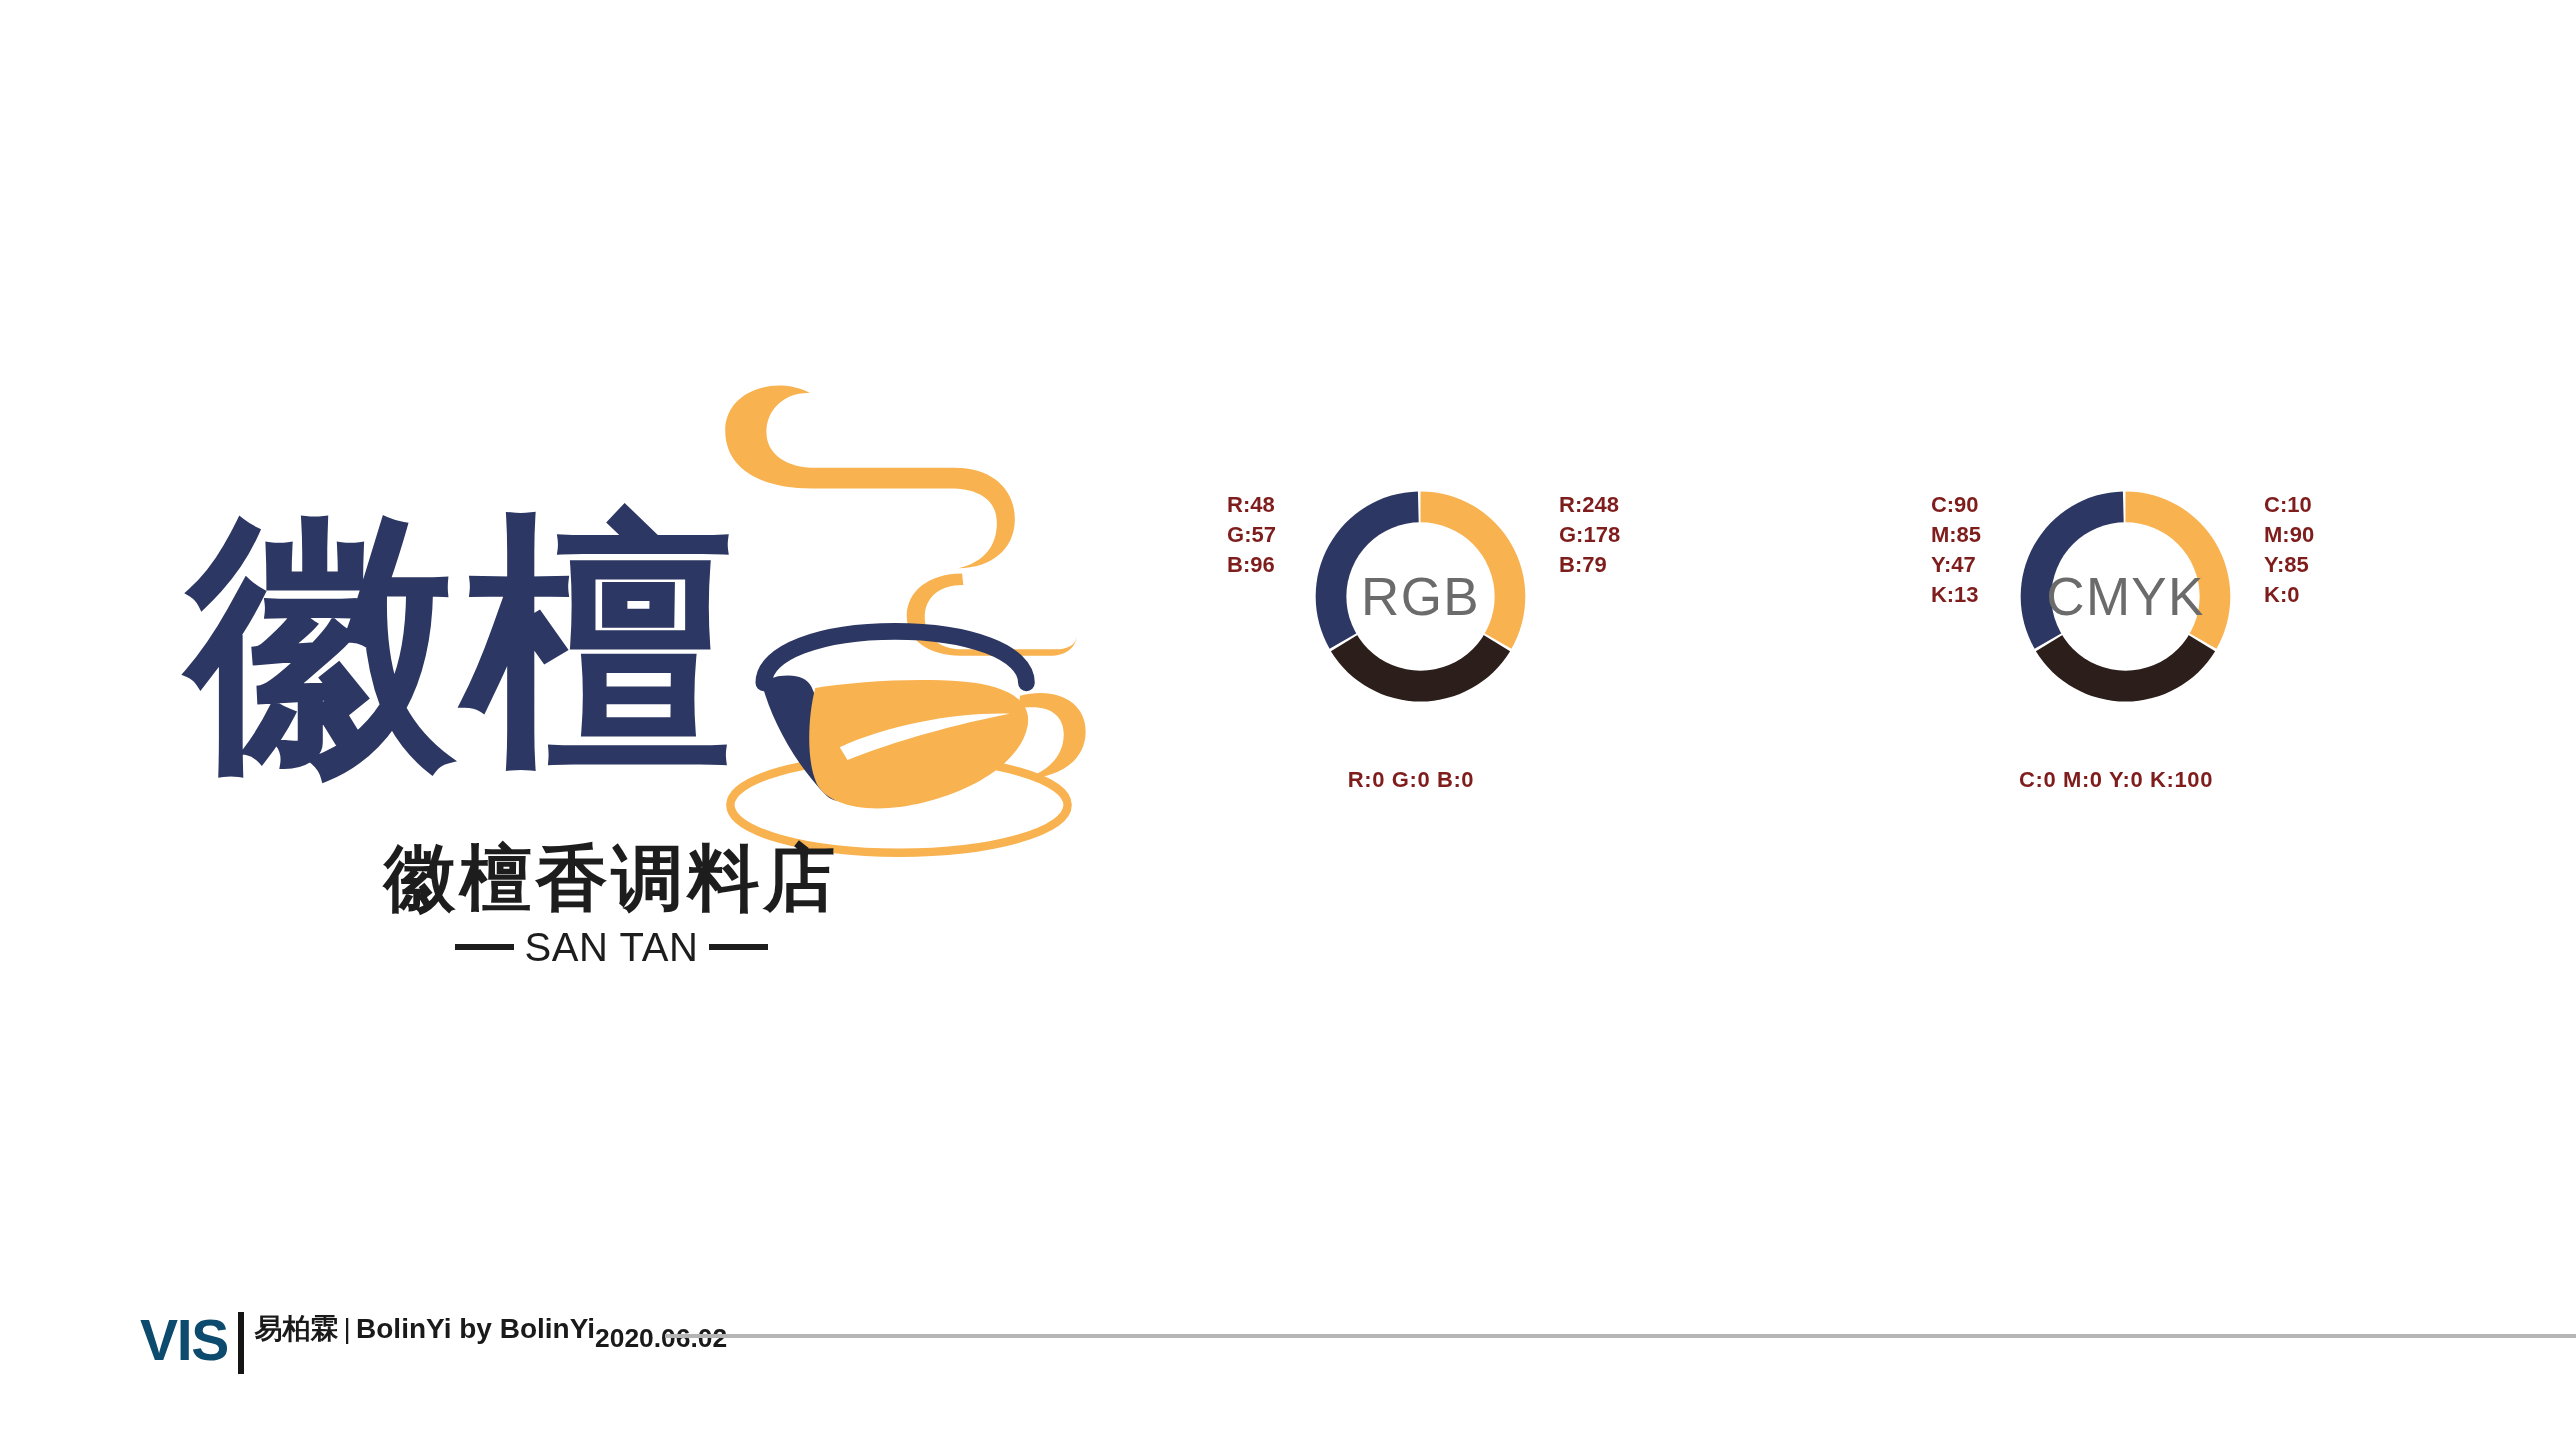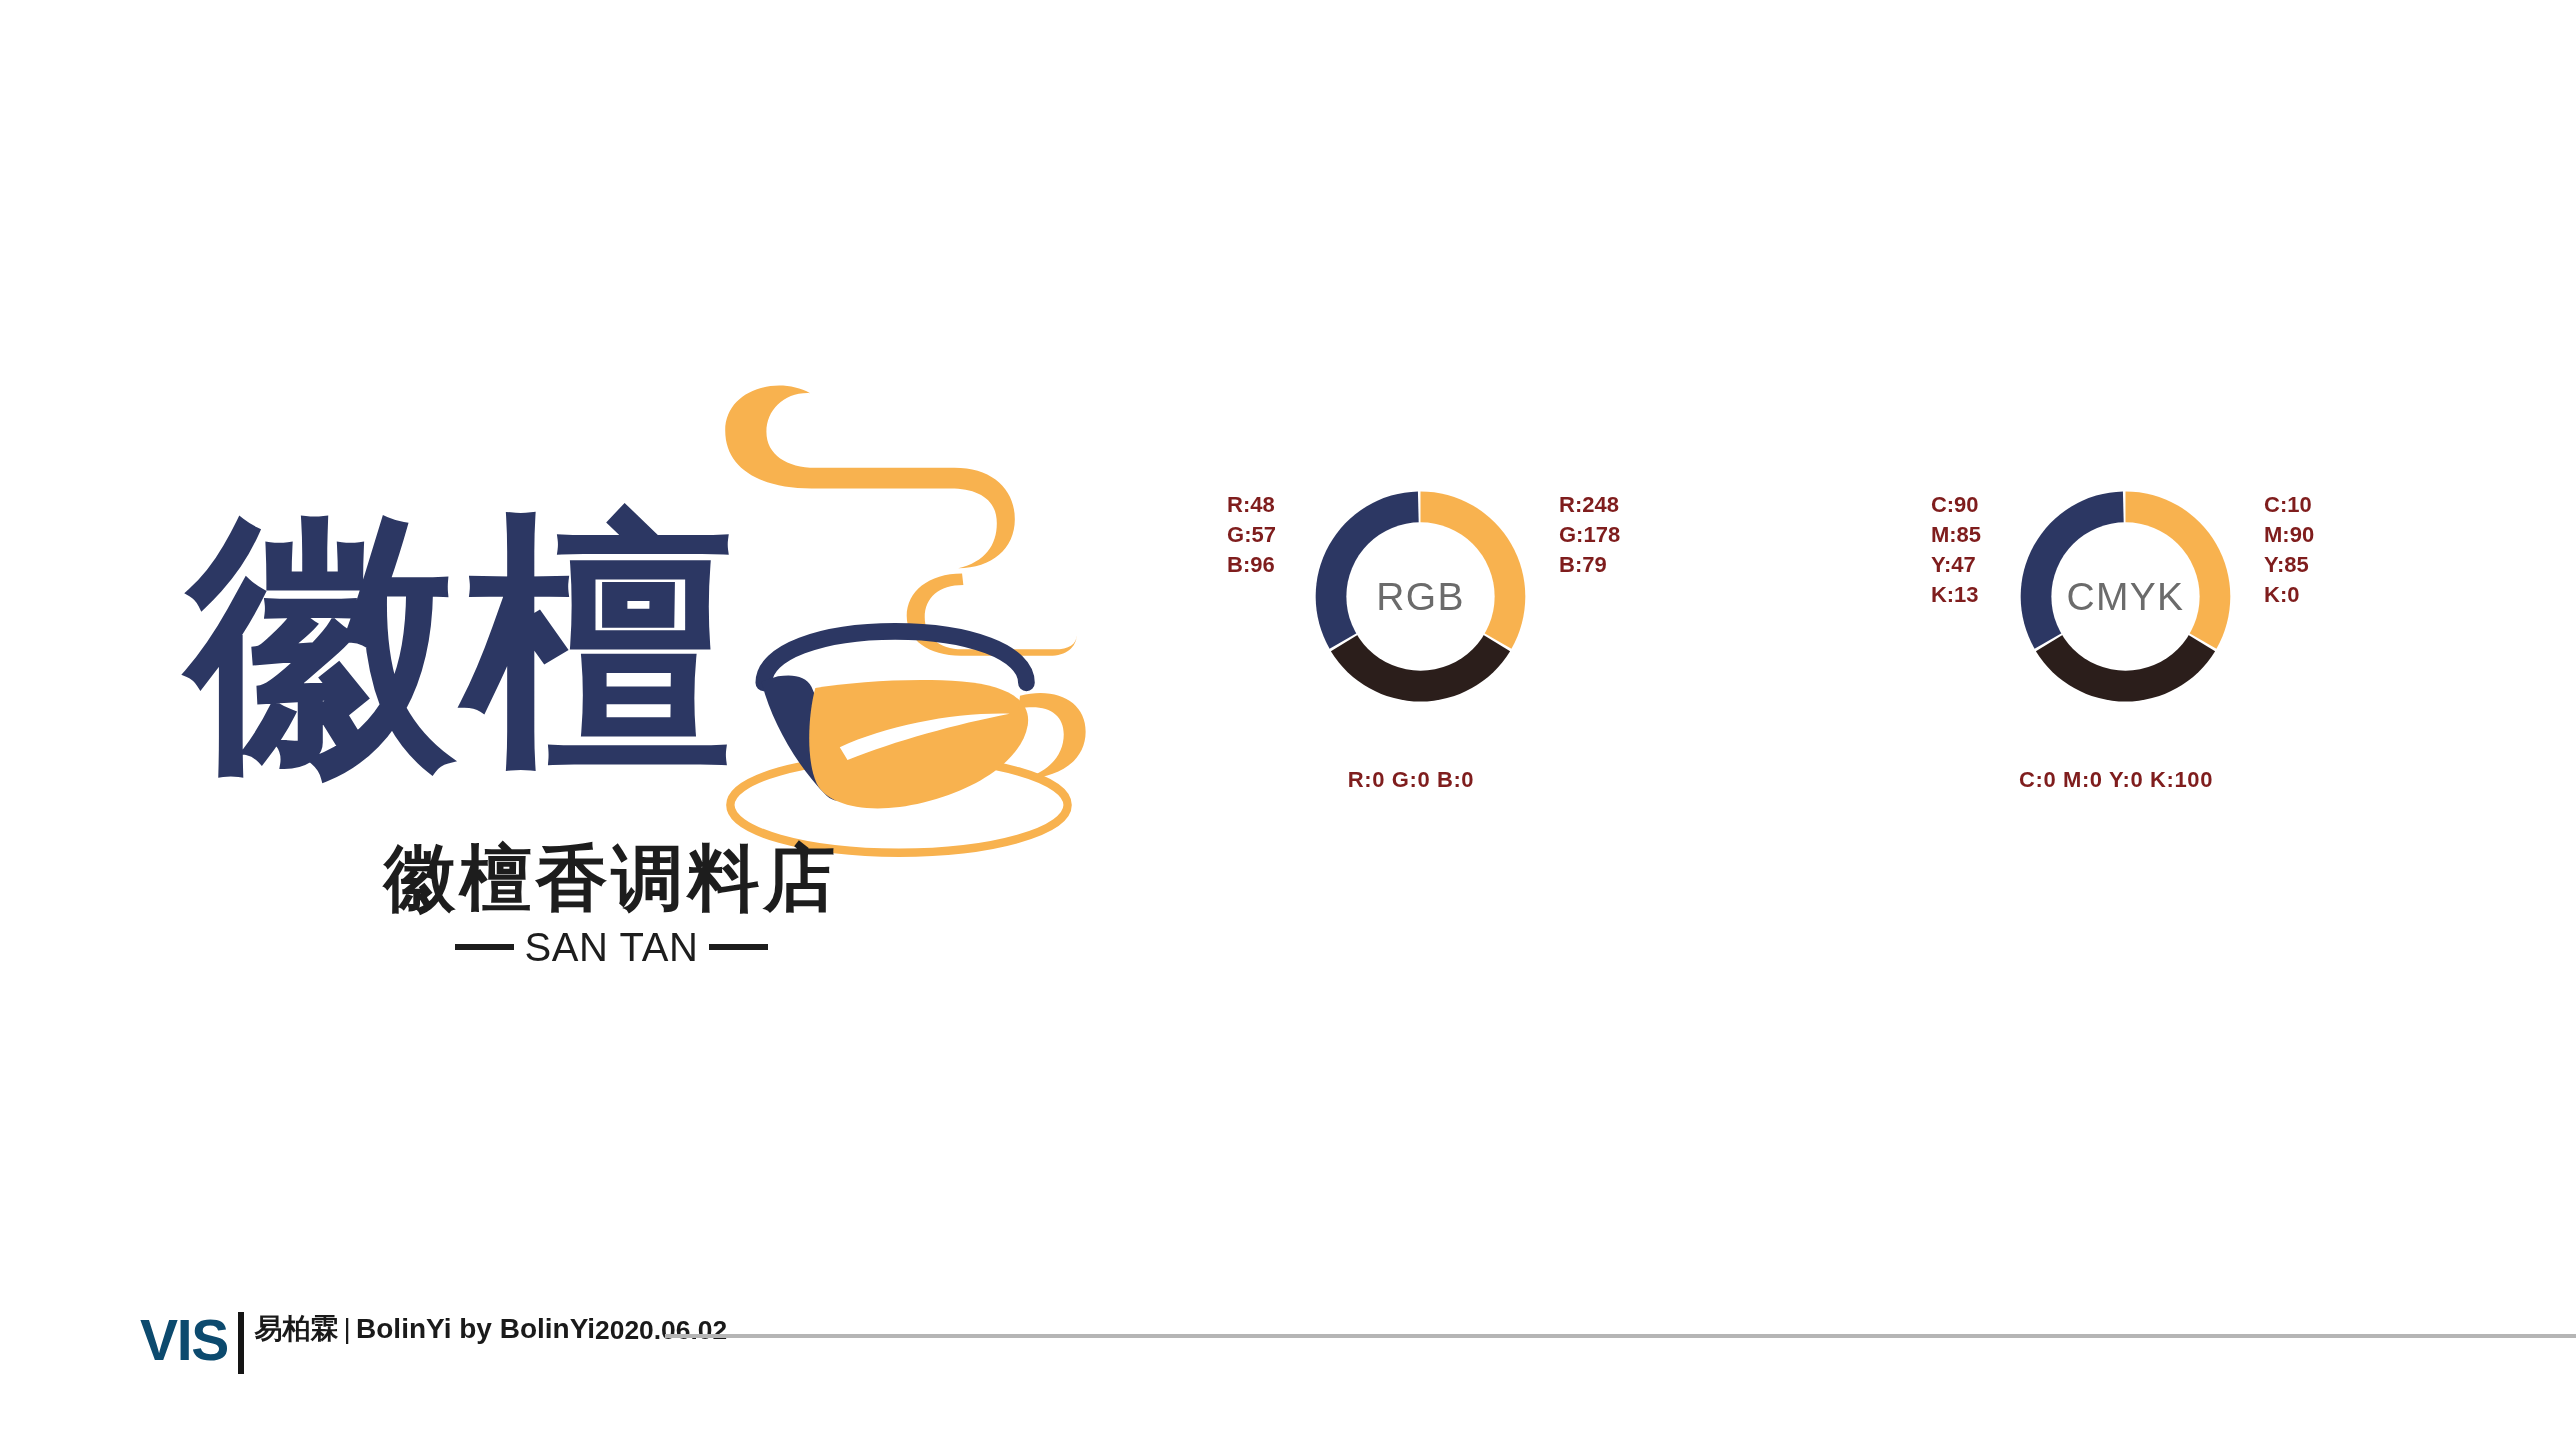--- a/index.html
+++ b/index.html
@@ -106,21 +106,21 @@
   .donut-wrap svg { display: block; width: 245px; height: 245px; }
 
   .donut-center-label {
     position: absolute;
     left: 0; top: 0;
     width: 245px;
     height: 245px;
     display: flex;
     align-items: center;
     justify-content: center;
-    font-size: 39px;
+    font-size: 53px;
     line-height: 53px;
     letter-spacing: 1.3px;
     font-weight: 400;
     color: #6b6b6b;
     font-family: "Liberation Sans", sans-serif;
   }
 
   .side-label {
     position: absolute;
     font-size: 22px;
@@ -187,21 +187,21 @@
   }
   #footer-name-cn { font-family: "DejaVu Sans", sans-serif; letter-spacing: 0px; }
   #footer-pipe { margin: 0 5.2px; font-weight: 400; color: #1a1a1a; }
   #footer-credit { font-family: "Liberation Sans", sans-serif; font-weight: 700; letter-spacing: 0px; }
   #footer-date {
     font-size: 26.4px;
     line-height: 30px;
     font-weight: 700;
     color: #1a1a1a;
     letter-spacing: 0px;
-    margin-top: 2px;
+    margin-top: 10px;
   }
   #footer-rule {
     position: absolute;
     left: 665px;
     top: 27px;
     width: 1911px;
     height: 3.9px;
     background: #b5b5b5;
   }
 </style>

